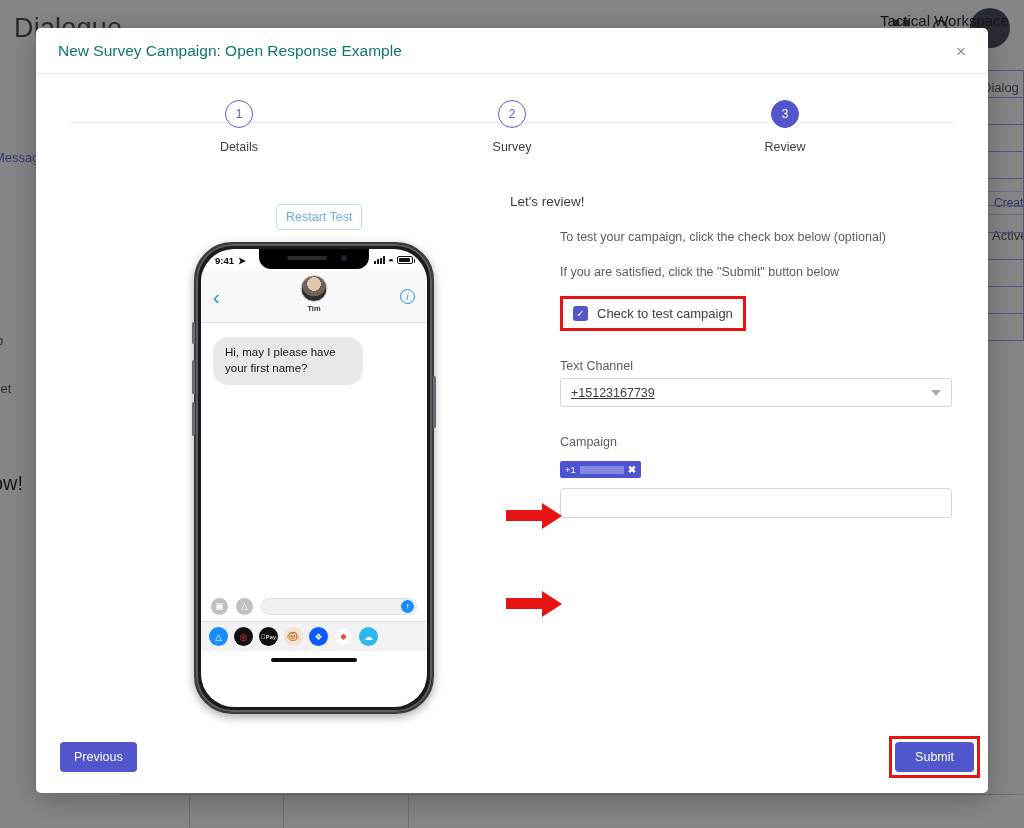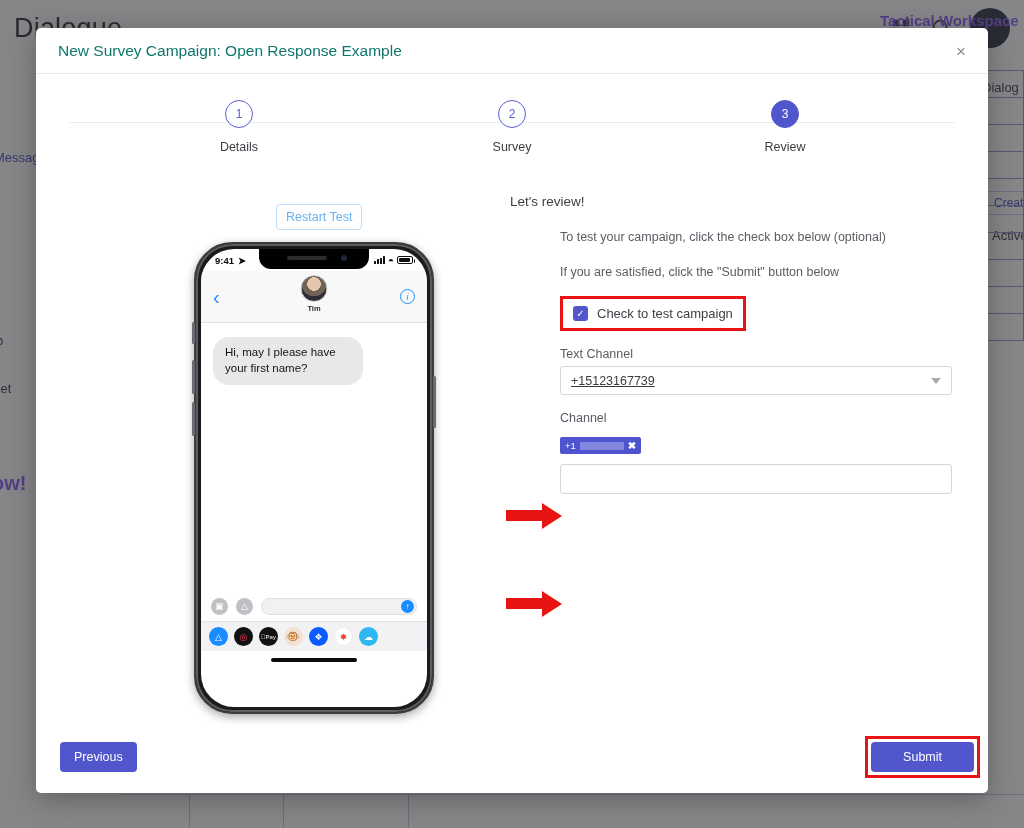--- a/index.html
+++ b/index.html
@@ -29,21 +29,21 @@
     margin-left:auto; display:flex; align-items:center; gap:18px;
   }
   .bg-hicon { width:22px; height:22px; color:#3a3b3f; }
   .bg-avatar {
     width:40px; height:40px; border-radius:50%; background:#2f3341;
   }
   .bg-navlink {
     position:absolute; font-size:13px; color:#4b4fbd;
   }
   .bg-text { position:absolute; font-size:13px; color:#3b3c40; white-space:nowrap; }
-  .bg-bigtext { position:absolute; font-size:20px; color:#8b5cf6; white-space:nowrap;font-weight:bold; }
+  .bg-bigtext { position:absolute; font-size:20px; color:#000000; white-space:nowrap; }
 
   .bg-btn {
     position:absolute; font-size:12px; color:#4b4fbd;
     border:1px solid #c7c9ee; border-radius:3px; padding:4px 9px; background:#fff;
     white-space:nowrap;
   }
 
   
   .bg-table {
     position:absolute; right:0; top:70px; width:230px;
@@ -259,21 +259,21 @@
     border:3px solid #e81313;
     background:#fff;
   }
   .checkbox {
     width:15px; height:15px; border-radius:3px; background:#5156cd;
     display:flex; align-items:center; justify-content:center;
     color:#fff; font-size:10px; line-height:1; cursor:pointer;
   }
   .check-label { font-size:13px; color:#3d3e44; }
 
-  .field-label { font-size:12.5px; color:#5b5c63; margin-top:16px; }
+  .field-label { font-size:12.5px; color:#5b5c63; margin-top:28px; }
   .select-box {
     position:relative; margin-top:5px; height:29px;
     border:1px solid #d4d5da; border-radius:3px; background:#fff;
     display:flex; align-items:center; padding:0 26px 0 10px;
     font-size:12.5px; color:#3b3c42; cursor:pointer;text-decoration:underline;
   }
   .caret {
     position:absolute; right:10px; top:11px;
     width:0; height:0; border-left:5px solid transparent;
     border-right:5px solid transparent; border-top:6px solid #a9aab1;
@@ -313,21 +313,21 @@
   .btn-prev {
     background:#5156cd; color:#fff; border:none; border-radius:4px;
     font-size:12.5px; padding:8px 14px; cursor:pointer;
     font-family:"Liberation Sans", sans-serif;
   }
   .submit-wrap {
     margin-left:auto; border:3px solid #e81313; background:#fff; padding:3px;
   }
   .btn-submit {
     background:#5156cd; color:#fff; border:none; border-radius:4px;
-    font-size:12.5px; padding:8px 32px; cursor:pointer;
+    font-size:12.5px; padding:8px 20px; cursor:pointer;
     font-family:"Liberation Sans", sans-serif; display:block;
   }
 </style>
 </head>
 <body>
 
 <div class="bg-page">
   <div class="bg-header">
     <div class="bg-title">Dialogue</div>
     <div class="bg-header-right">
@@ -519,21 +519,21 @@
           <span class="checkbox">✓</span>
           <span class="check-label">Check to test campaign</span>
         </div>
 
         <div class="field-label">Text Channel</div>
         <div class="select-box">
           <span>+15123167739</span>
           <span class="caret"></span>
         </div>
 
-        <div class="field-label">Channel</div>
+        <div class="field-label">Campaign</div>
         <div class="chip">
           <span>+1</span>
           <span class="chip-redact"></span>
           <span class="chip-x">✖</span>
         </div>
         <div class="text-input"></div>
       </div>
 
       <div class="arrow" style="left:10px; top:337px;">
         <span class="shaft"></span>

